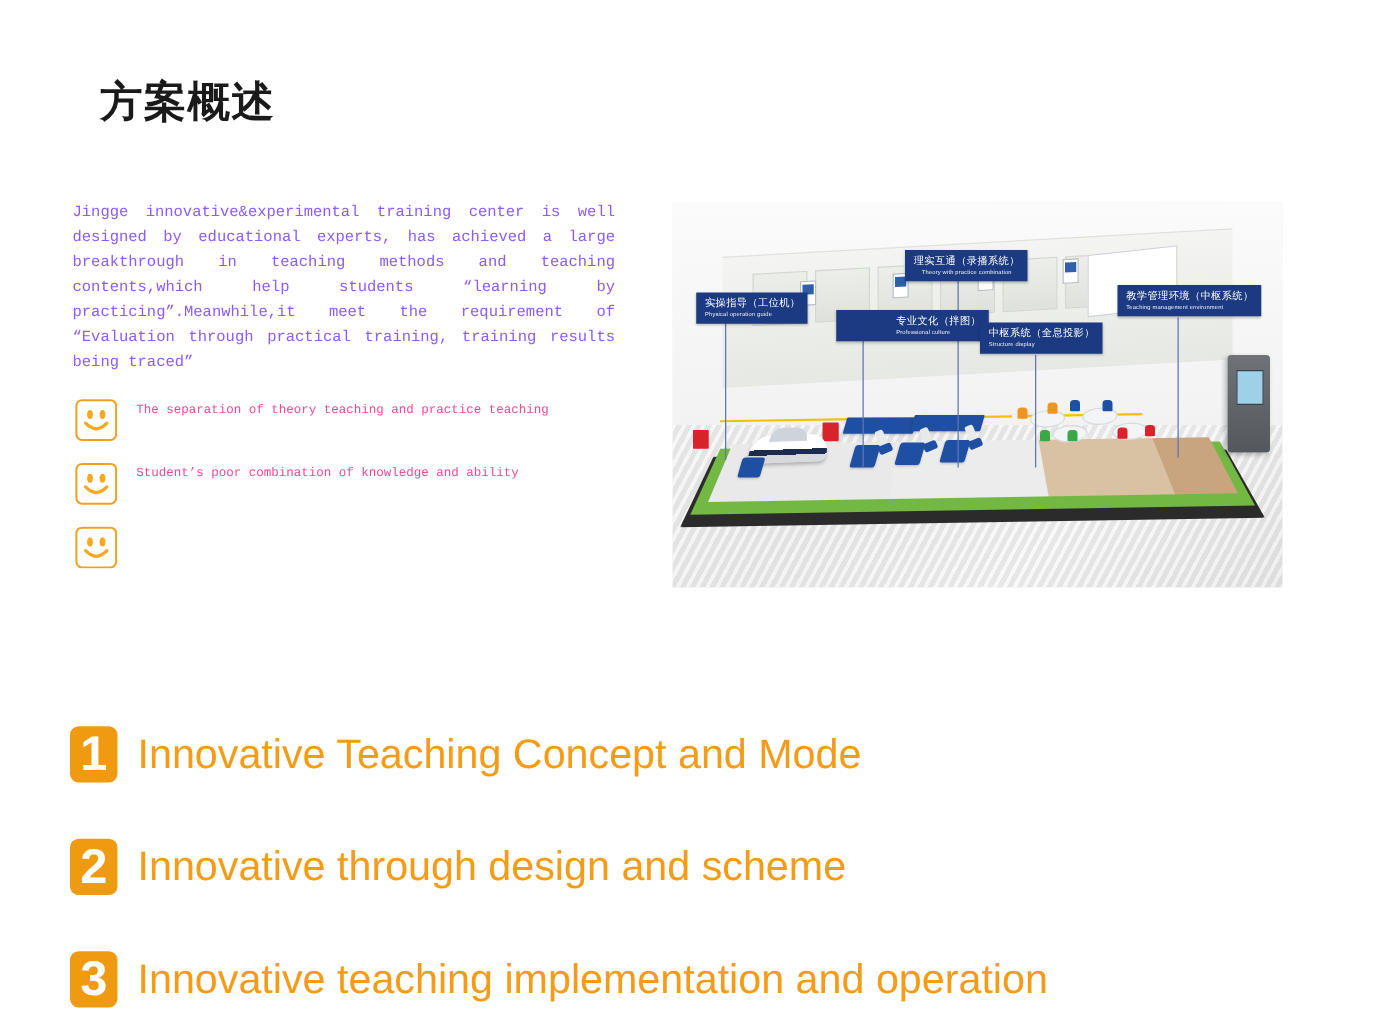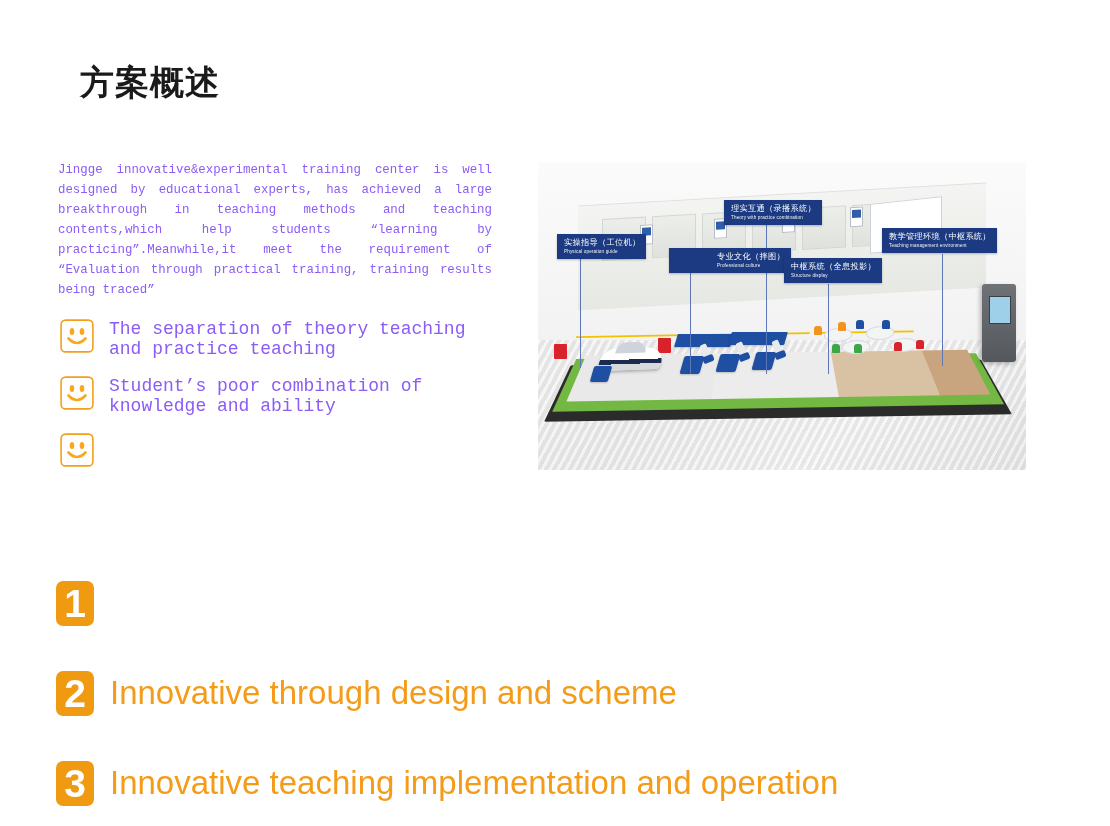--- a/index.html
+++ b/index.html
@@ -59,23 +59,23 @@
   }
   .smiley-icon {
     flex: 0 0 auto;
     width: 34px;
     height: 34px;
     margin-right: 15px;
     margin-top: 1px;
   }
   .bullet-text {
     font-family: "Liberation Mono", monospace;
-    font-size: 18px;
+    font-size: 10px;
     line-height: 20px;
-    color: #8b5cf6;
+    color: #ec4899;
     padding-top: 1px;
     width: 378px;
   }
 
   
   .illustration {
     position: absolute;
     left: 538px;
     top: 162px;
     width: 488px;
@@ -430,40 +430,41 @@
   <div class="callout" style="left:19px; top:72px;">
     <span class="cn">实操指导（工位机）</span>
     <span class="en">Physical operation guide</span>
   </div>
 
   <div class="callout" style="left:131px; top:86px;padding-left:48px;">
     <span class="cn">专业文化（拌图）</span>
     <span class="en">Professional culture</span>
   </div>
 
-  <div class="callout" style="left:186px; top:38px;">
+  <div class="callout" style="left:186px; top:38px;text-align:center;">
     <span class="cn">理实互通（录播系统）</span>
     <span class="en">Theory with practice combination</span>
   </div>
 
   <div class="callout" style="left:246px; top:96px;">
     <span class="cn">中枢系统（全息投影）</span>
     <span class="en">Structure display</span>
   </div>
 
-  <div class="callout" style="left:344px; top:66px;">
+  <div class="callout" style="left:356px; top:66px;">
     <span class="cn">教学管理环境（中枢系统）</span>
     <span class="en">Teaching management environment</span>
   </div>
 </div>
 
 <div class="numbered-list">
 
   <div class="numbered-row">
     <div class="num-badge">1</div>
+    <div class="num-label">Innovative Teaching Concept and Mode</div>
   </div>
 
   <div class="numbered-row">
     <div class="num-badge">2</div>
     <div class="num-label">Innovative through design and scheme</div>
   </div>
 
   <div class="numbered-row">
     <div class="num-badge">3</div>
     <div class="num-label">Innovative teaching implementation and operation</div>

